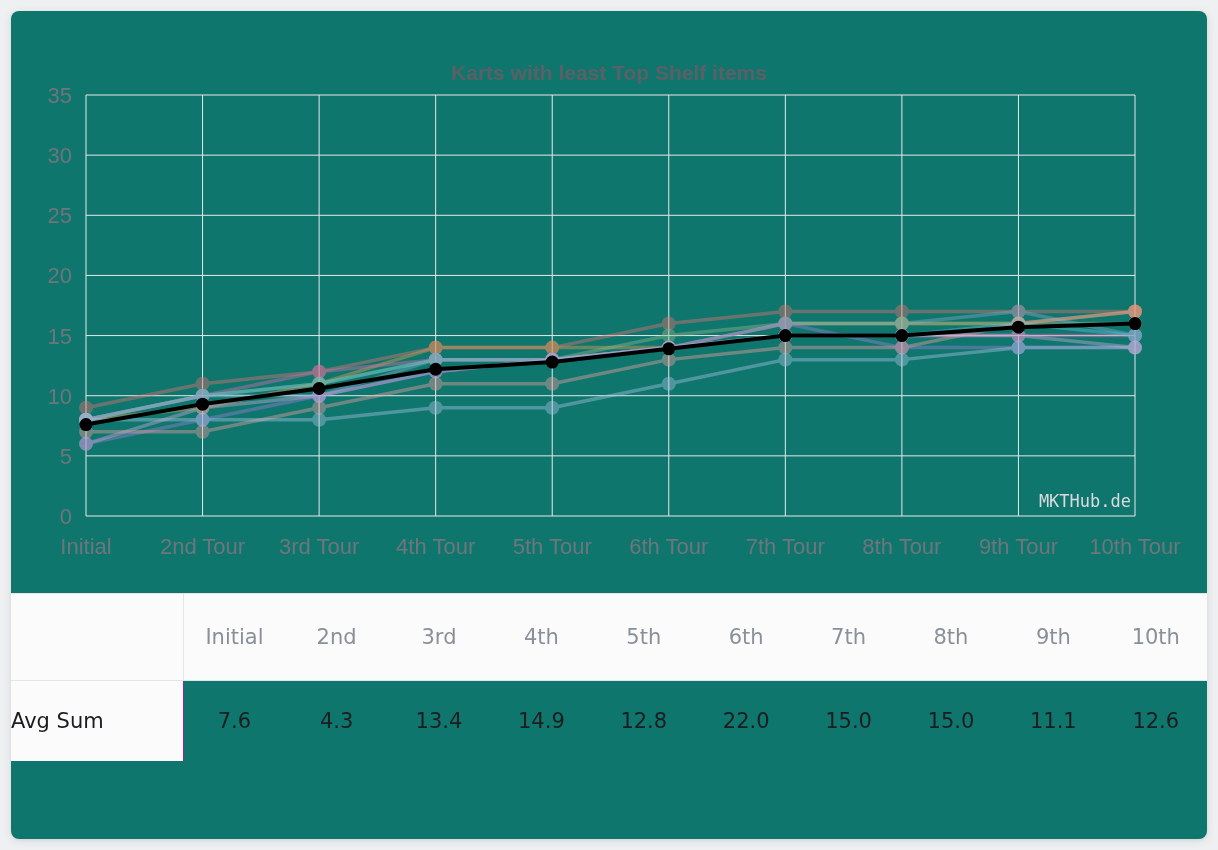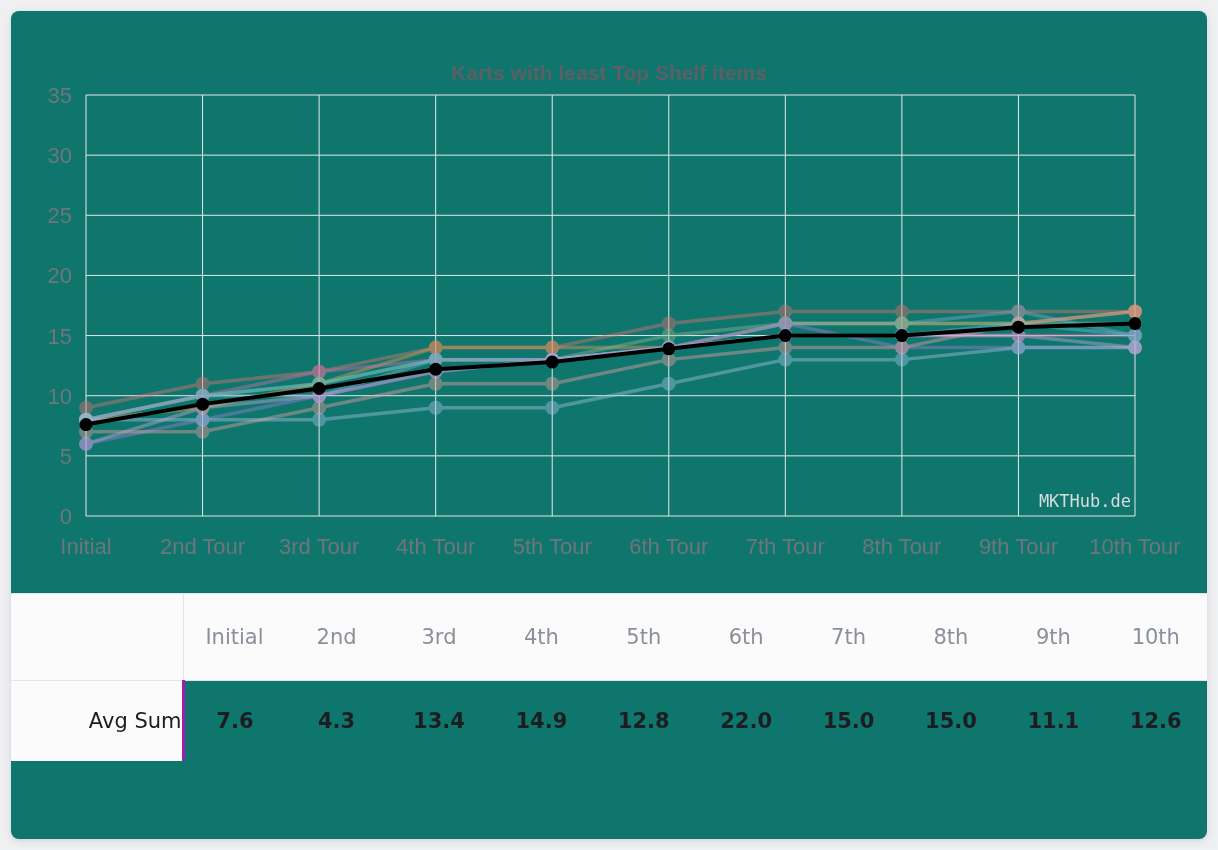--- a/index.html
+++ b/index.html
@@ -38,39 +38,38 @@
   table.stats {
     width: 100%;
     border-collapse: collapse;
     table-layout: fixed;
   }
   table.stats th, table.stats td {
     text-align: center;
     font-size: 21px;
     color: #1c1d20;
     font-family: "DejaVu Sans", sans-serif;
-    font-weight: 700;
+    font-weight: 400;
     padding: 0;
     height: 80px;
     vertical-align: middle;
   }
   table.stats thead th {
     color: #8a9099;
     font-weight: 400;
     height: 86px;
     background: #fbfbfc;
   }
   table.stats thead th.corner { background: #fbfbfc; }
   table.stats tbody th.rowlabel {
-    text-align: right;
-    padding-left: 28px;
+    text-align: left;
     color: #1c1d20;
     font-weight: 400;
     background: #fbfbfc;
-    border-right: 3px solid #a21caf;
+    border-right: 1px solid #a21caf;
   }
   table.stats thead th.corner {
     border-right: 1px solid #e3e6e9;
   }
   table.stats tbody tr + tr th,
   table.stats tbody tr + tr td {
     border-top: 1px solid #eceef0;
   }
   table.stats tbody tr:first-child th,
   table.stats tbody tr:first-child td {

